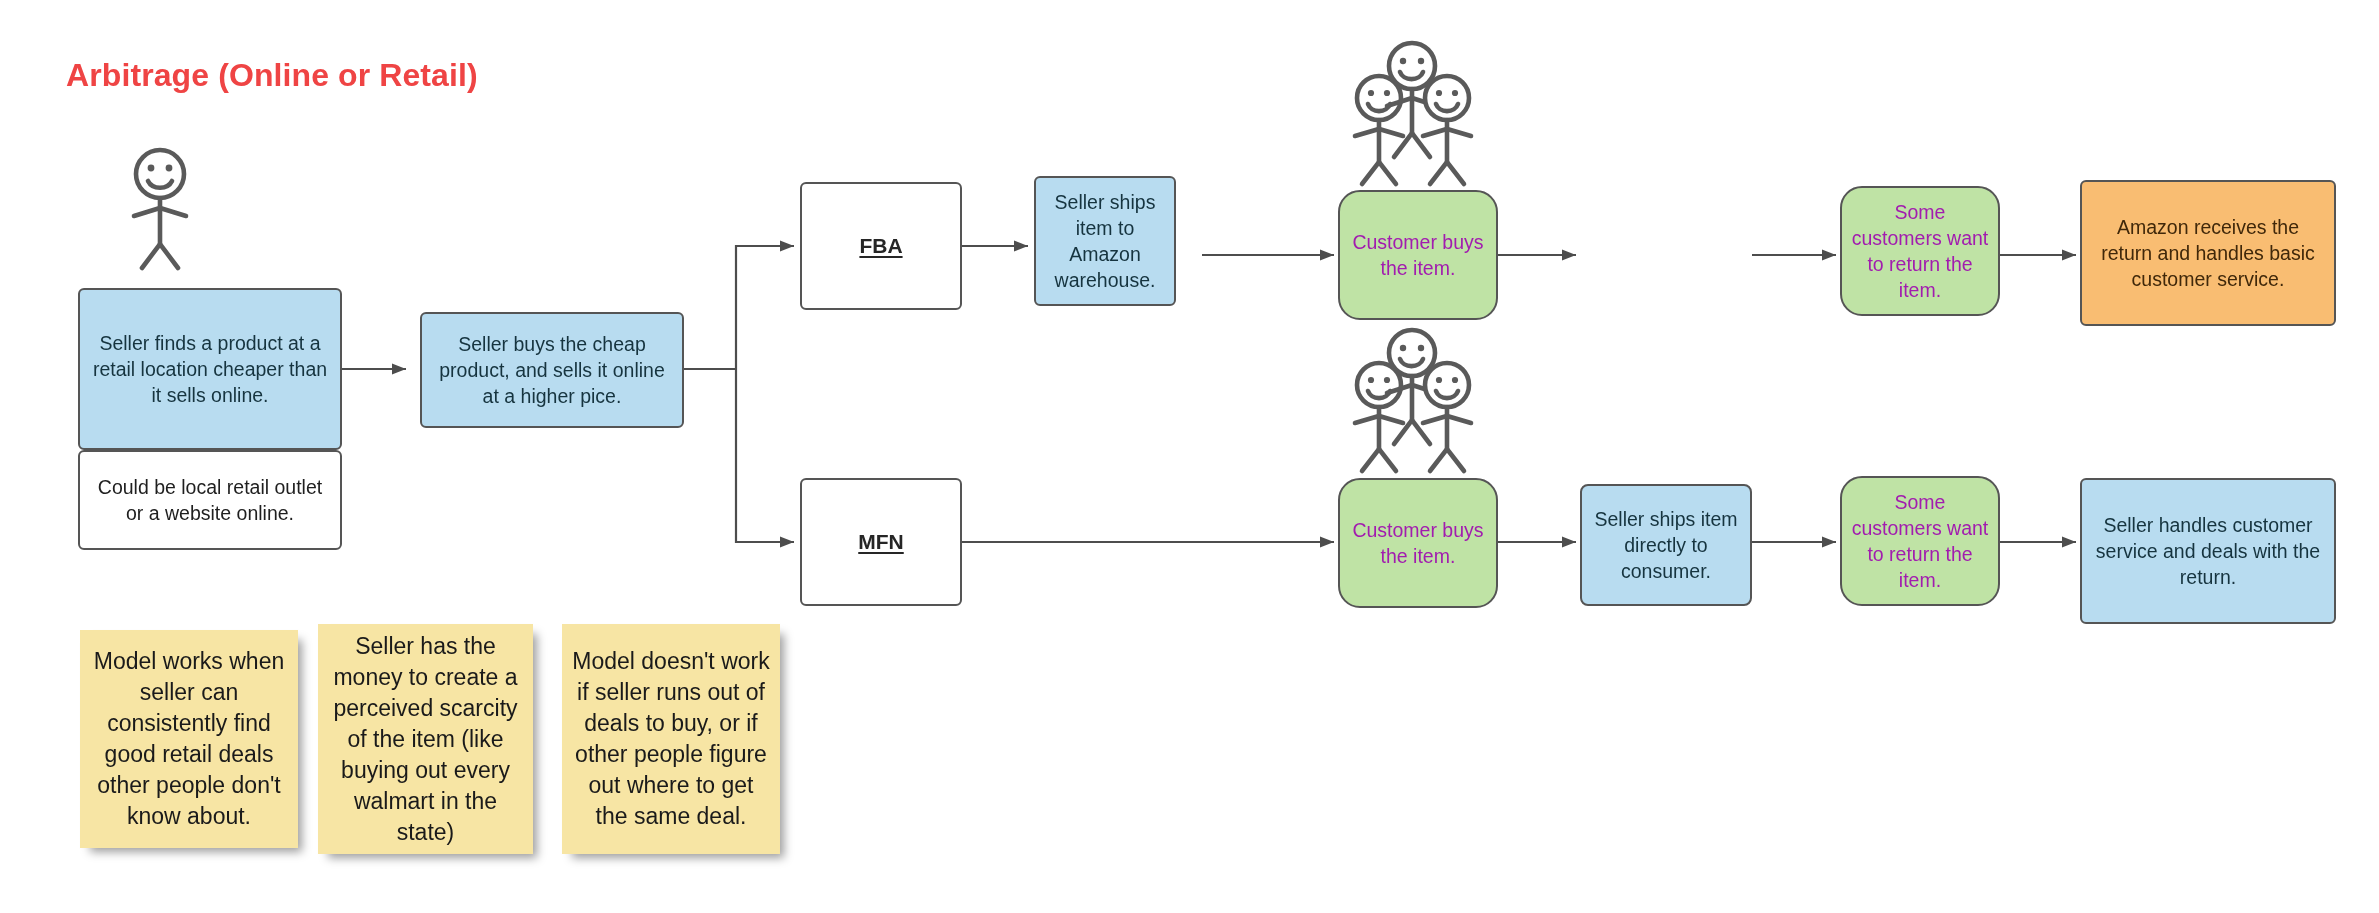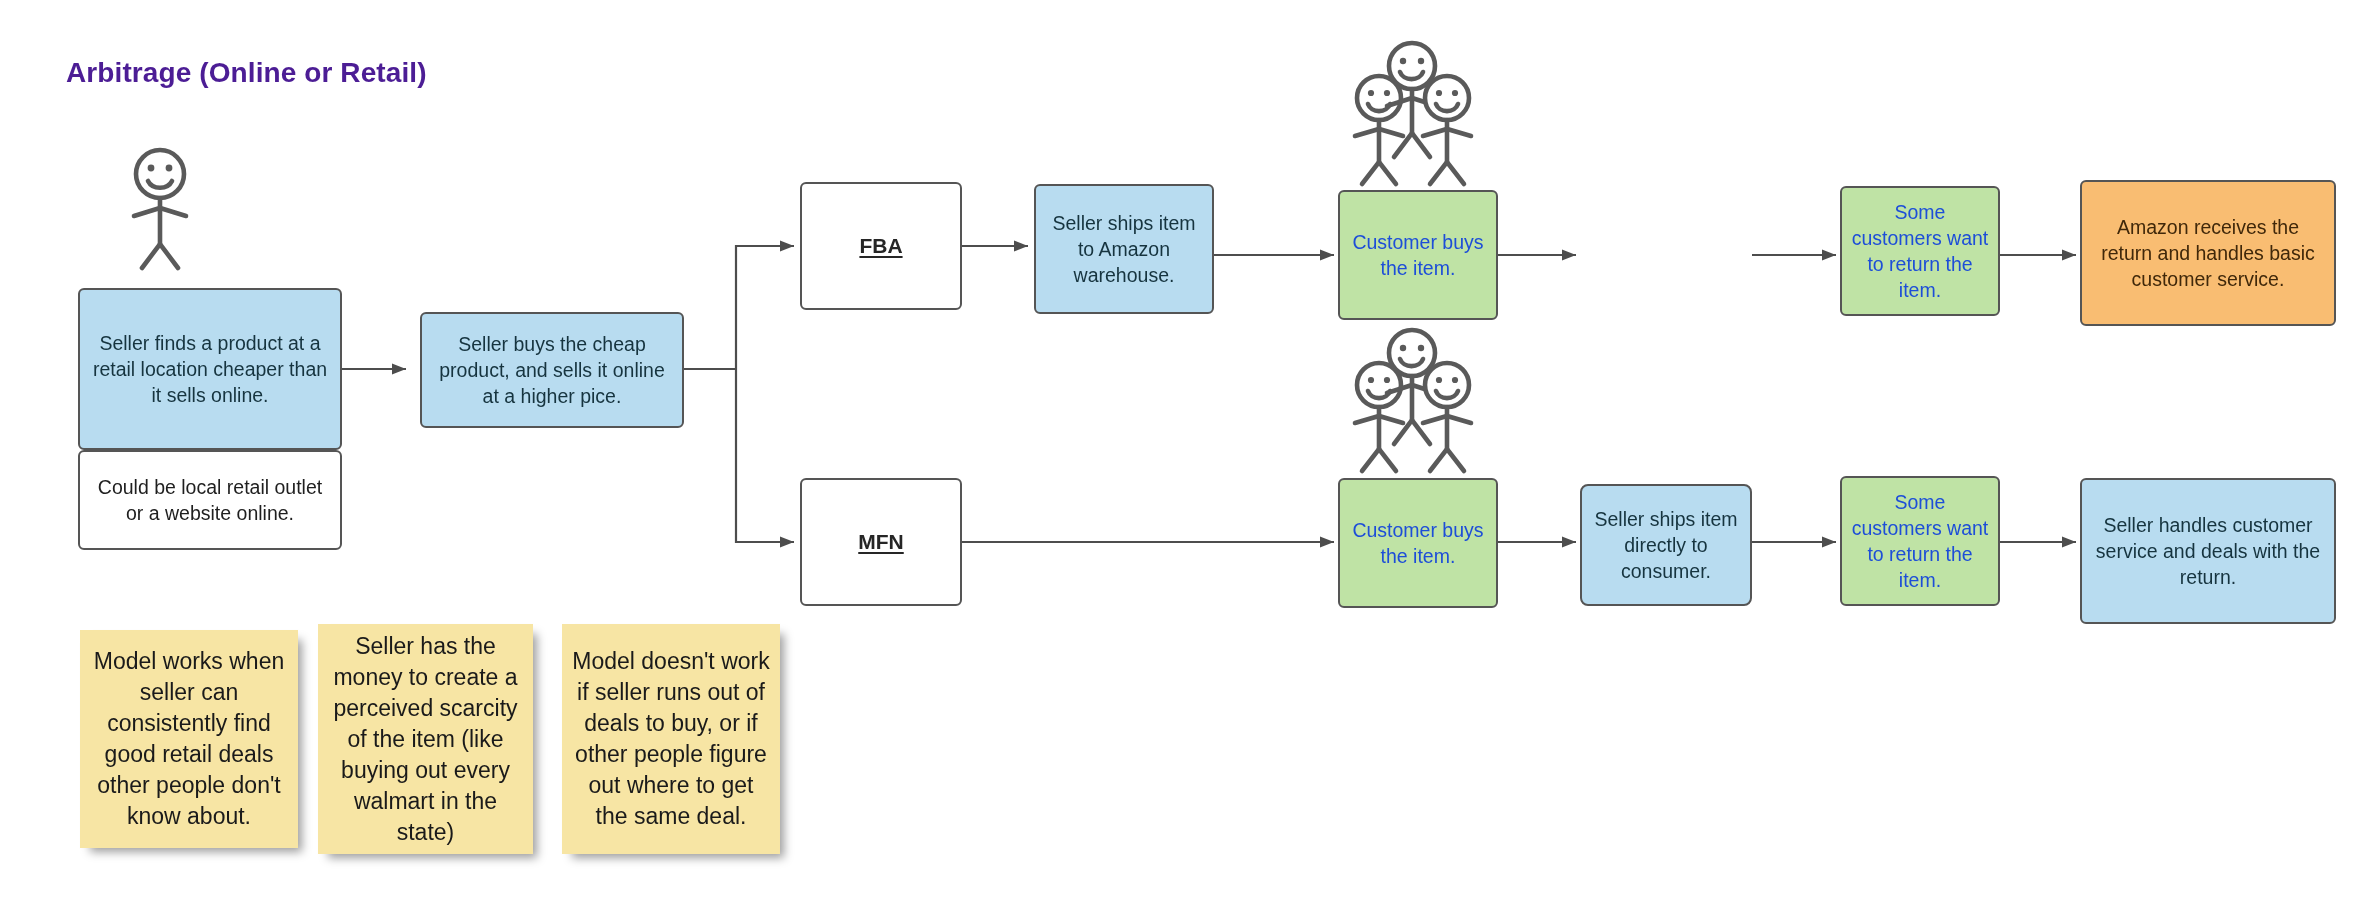--- a/index.html
+++ b/index.html
@@ -20,23 +20,23 @@
     left: 0; top: 0;
     width: 2379px;
     height: 913px;
   }
 
   
   #page-title {
     position: absolute;
     left: 66px;
     top: 57px;
-    font-size: 28px;
+    font-size: 32px;
     font-weight: bold;
-    color: #4c1d95;
+    color: #ef4444;
     letter-spacing: 0.1px;
     white-space: nowrap;
   }
 
   
   .node {
     position: absolute;
     box-sizing: border-box;
     border: 2px solid #555555;
     border-radius: 6px;
@@ -45,21 +45,21 @@
     justify-content: center;
     text-align: center;
     font-size: 19.5px;
     line-height: 26px;
     padding: 4px 8px;
     color: #1b2b33;
   }
   .node .lbl { display: block; width: 100%; }
 
   .blue   { background: #b8dcf0; color: #16343f; }
-  .green  { background: #bfe3a5; color: #1d4ed8; }
+  .green  { background: #bfe3a5; color: #a21caf; border-radius: 22px; }
   .orange { background: #f9bd72; color: #40280a; }
   .white  { background: #ffffff; color: #1f1f1f; }
 
   .node.decision {
     font-weight: bold;
     font-size: 21px;
     color: #262626;
     justify-content: center;
   }
   .node.decision .lbl {
@@ -222,21 +222,21 @@
   </div>
 
   <div class="node white decision" style="left:800px; top:182px; width:162px; height:128px;">
     <span class="lbl">FBA</span>
   </div>
 
   <div class="node white decision" style="left:800px; top:478px; width:162px; height:128px;">
     <span class="lbl">MFN</span>
   </div>
 
-  <div class="node blue" style="left:1034px; top:184px; width:180px; height:130px;">
+  <div class="node blue" style="left:1034px; top:176px; width:142px; height:130px;">
     <span class="lbl">Seller ships item to Amazon warehouse.</span>
   </div>
 
   <div class="node green" style="left:1338px; top:190px; width:160px; height:130px;">
     <span class="lbl">Customer buys the item.</span>
   </div>
 
 
   <div class="node green" style="left:1840px; top:186px; width:160px; height:130px;">
     <span class="lbl">Some customers want to return the item.</span>

